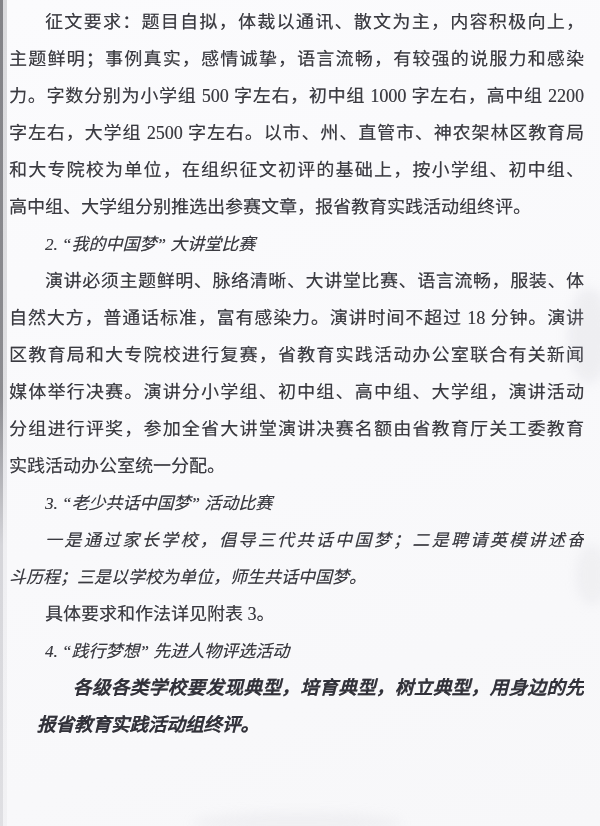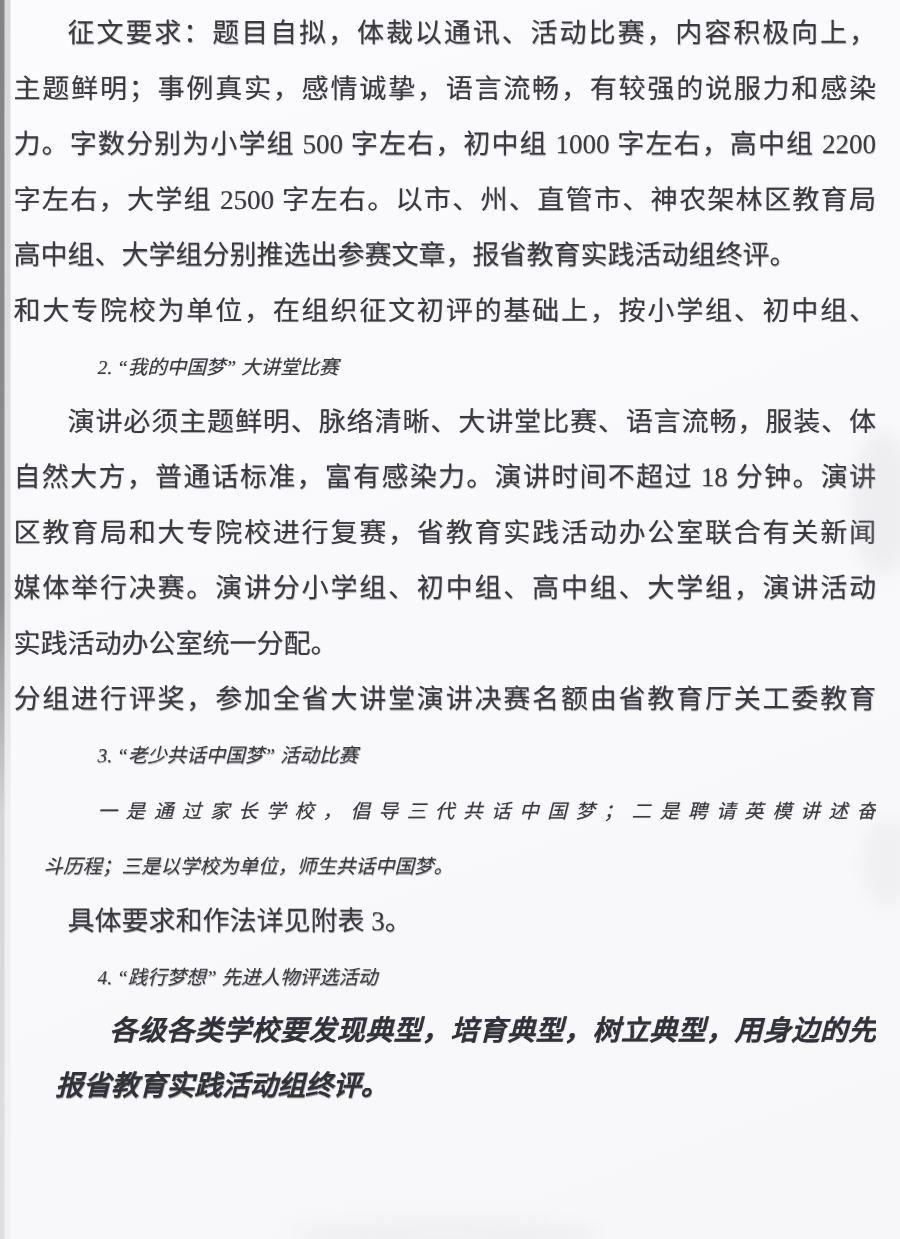--- a/index.html
+++ b/index.html
@@ -20,21 +20,21 @@
   }
   .line{
     height:37px;line-height:37px;font-size:18px;color:var(--ink);
     text-align:left;overflow:hidden;white-space:nowrap;
     text-shadow:0.3px 0.4px 0.6px rgba(58,58,66,0.55);
   }
   .line.fill{
     text-align:justify;text-align-last:justify;white-space:normal;
   }
   .line.indent{text-indent:36px;}
-  .line.kai{font-style:italic;font-size:13px;margin-left:20px;}
+  .line.kai{font-style:italic;font-size:17px;}
   .line.kai-bold{font-style:italic;font-weight:600;font-size:18.5px;color:#32323a;margin-left:28px;}
   
   .edge-dark{
     position:absolute;left:0;top:0;bottom:0;width:3px;pointer-events:none;
     background:linear-gradient(to bottom,
       rgba(50,50,56,0.60) 0%, rgba(50,50,56,0.55) 48%,
       rgba(130,130,140,0.30) 66%, rgba(150,150,158,0.25) 100%);
   }
   .edge-dark2{
     position:absolute;left:3px;top:0;bottom:0;width:4px;pointer-events:none;opacity:0.30;
@@ -45,33 +45,33 @@
   .smudge{position:absolute;border-radius:50%;filter:blur(6px);pointer-events:none;}
   .smudge.s1{right:-10px;top:288px;width:42px;height:95px;background:rgba(188,188,198,0.18);}
   .smudge.s2{right:-8px;top:545px;width:32px;height:60px;background:rgba(188,188,198,0.14);}
   .smudge.s3{left:32%;bottom:-8px;width:210px;height:22px;background:rgba(188,188,198,0.12);}
 </style>
 </head>
 <body>
 
 <div class="page">
   <div class="text-block">
-      <div class="line body indent fill">征文要求：题目自拟，体裁以通讯、活动比赛，内容积极向上，</div>
+      <div class="line body indent fill">征文要求：题目自拟，体裁以通讯、散文为主，内容积极向上，</div>
       <div class="line body fill">主题鲜明；事例真实，感情诚挚，语言流畅，有较强的说服力和感染</div>
       <div class="line body fill">力。字数分别为小学组 500 字左右，初中组 1000 字左右，高中组 2200</div>
       <div class="line body fill">字左右，大学组 2500 字左右。以市、州、直管市、神农架林区教育局</div>
+      <div class="line body fill">和大专院校为单位，在组织征文初评的基础上，按小学组、初中组、</div>
       <div class="line body">高中组、大学组分别推选出参赛文章，报省教育实践活动组终评。</div>
-      <div class="line body fill">和大专院校为单位，在组织征文初评的基础上，按小学组、初中组、</div>
       <div class="line kai indent">2. “我的中国梦” 大讲堂比赛</div>
       <div class="line body indent fill">演讲必须主题鲜明、脉络清晰、大讲堂比赛、语言流畅，服装、体态</div>
       <div class="line body fill">自然大方，普通话标准，富有感染力。演讲时间不超过 18 分钟。演讲</div>
       <div class="line body fill">区教育局和大专院校进行复赛，省教育实践活动办公室联合有关新闻</div>
       <div class="line body fill">媒体举行决赛。演讲分小学组、初中组、高中组、大学组，演讲活动</div>
+      <div class="line body fill">分组进行评奖，参加全省大讲堂演讲决赛名额由省教育厅关工委教育</div>
       <div class="line body">实践活动办公室统一分配。</div>
-      <div class="line body fill">分组进行评奖，参加全省大讲堂演讲决赛名额由省教育厅关工委教育</div>
       <div class="line kai indent">3. “老少共话中国梦” 活动比赛</div>
       <div class="line kai indent fill">一是通过家长学校，倡导三代共话中国梦；二是聘请英模讲述奋</div>
       <div class="line kai">斗历程；三是以学校为单位，师生共话中国梦。</div>
       <div class="line body indent">具体要求和作法详见附表 3。</div>
       <div class="line kai indent">4. “践行梦想” 先进人物评选活动</div>
       <div class="line kai-bold indent fill">各级各类学校要发现典型，培育典型，树立典型，用身边的先进</div>
       <div class="line kai-bold">报省教育实践活动组终评。</div>
     </div>
   <div class="edge-dark"></div>
   <div class="edge-dark2"></div>

